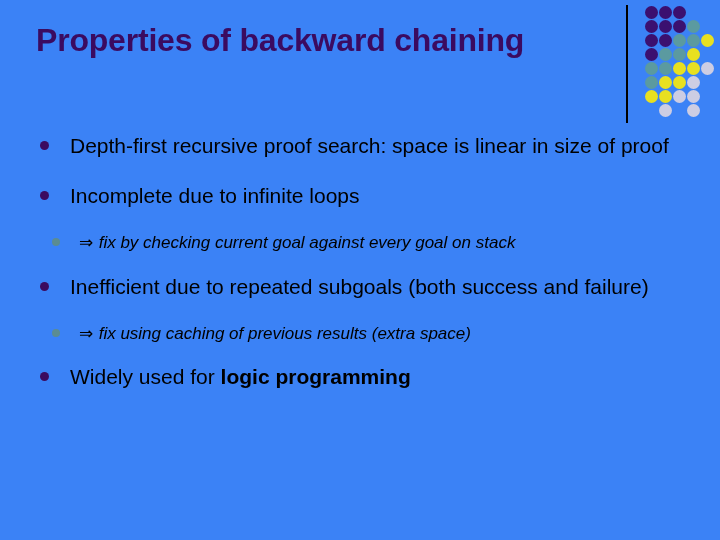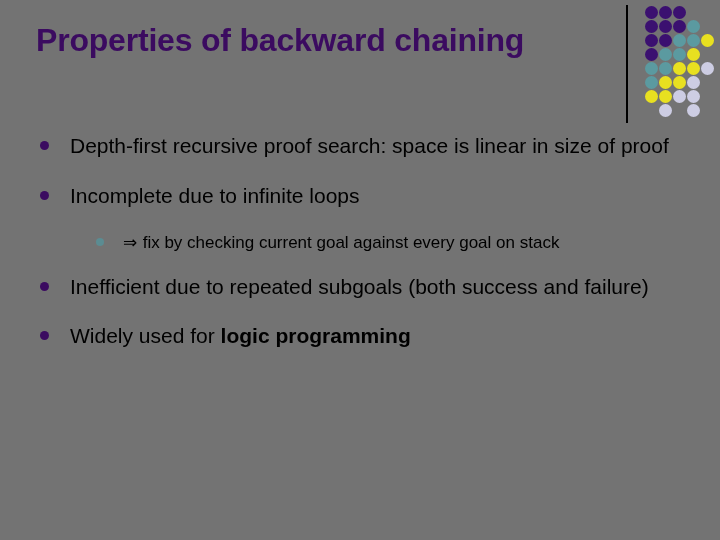--- a/index.html
+++ b/index.html
@@ -11,21 +11,21 @@
     width: 720px;
     height: 540px;
     overflow: hidden;
     font-family: "Liberation Sans", sans-serif;
     -webkit-font-smoothing: none;
   }
   .slide {
     position: relative;
     width: 720px;
     height: 540px;
-    background: #737373;
+    background: #3b82f6;
     overflow: hidden;
   }
 
   
   .title {
     position: absolute;
     left: 36px;
     top: 20px;
     width: 560px;
     color: #3B0B60;
@@ -68,22 +68,23 @@
   .bullet {
     position: relative;
     display: flex;
     align-items: flex-start;
   }
   .bullet.lvl1 {
     padding-left: 40px;
     margin-bottom: 22px;
   }
   .bullet.lvl2 {
-    padding-left: 96px;
+    padding-left: 52px;
     margin-bottom: 18px;
+    font-style: italic;
   }
   .marker {
     flex: 0 0 auto;
     border-radius: 50%;
   }
   .lvl1 .marker {
     width: 9px;
     height: 9px;
     background: #3B0B60;
     margin-top: 9px;
@@ -171,19 +172,23 @@
         <span class="btext">Incomplete due to infinite loops</span>
       </div>
       <div class="bullet lvl2">
         <span class="marker"></span>
         <span class="btext"><span class="arrow">⇒ </span>fix by checking current goal against every goal on stack</span>
       </div>
       <div class="bullet lvl1">
         <span class="marker"></span>
         <span class="btext">Inefficient due to repeated subgoals (both success and failure)</span>
       </div>
+      <div class="bullet lvl2">
+        <span class="marker"></span>
+        <span class="btext"><span class="arrow">⇒ </span>fix using caching of previous results (extra space)</span>
+      </div>
       <div class="bullet lvl1">
         <span class="marker"></span>
         <span class="btext">Widely used for <span class="strong">logic programming</span></span>
       </div>
     </div>
 
 </div>
 
 </body></html>

